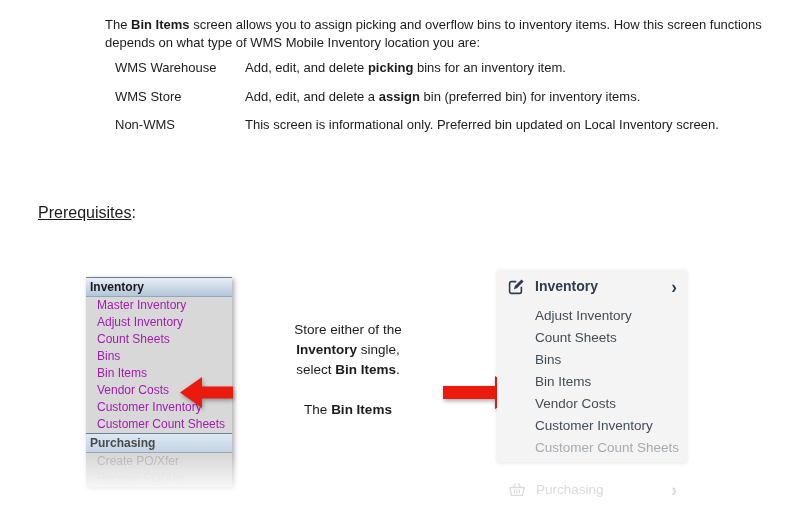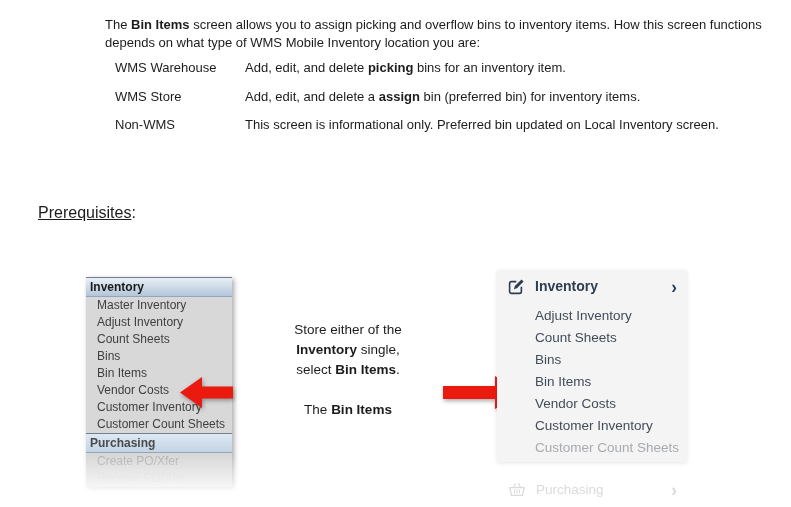--- a/index.html
+++ b/index.html
@@ -32,21 +32,21 @@
     filter:blur(0.3px);
     font-size:12px;
   }
   .cm-header{
     height:16px;line-height:16px;padding:1px 4px;
     background:linear-gradient(to bottom,var(--classic-header-top,#e9eff6),var(--classic-header-bottom,#b2c6d9));
     border-top:1px solid #70808f;border-bottom:1px solid #93a5b7;
     font-weight:bold;color:#1a1a1a;
   }
   .cm-header2{color:#4a4a4a;background:linear-gradient(to bottom,#dde8f2,#c3d4e5);}
-  .cm-item{height:17px;line-height:17px;padding-left:11px;color:#404040;white-space:nowrap;}
+  .cm-item{height:17px;line-height:17px;padding-left:11px;color:#a21caf;white-space:nowrap;}
   .cm-faded1{color:#b0b0b0;}
   .cm-faded2{color:#c6c6c6;opacity:0.55;}
 
   
   .cm-fade{
     position:absolute;left:76px;top:455px;width:180px;height:52px;
     background:linear-gradient(to bottom,rgba(255,255,255,0),#ffffff 80%);
     pointer-events:none;
   }
 

